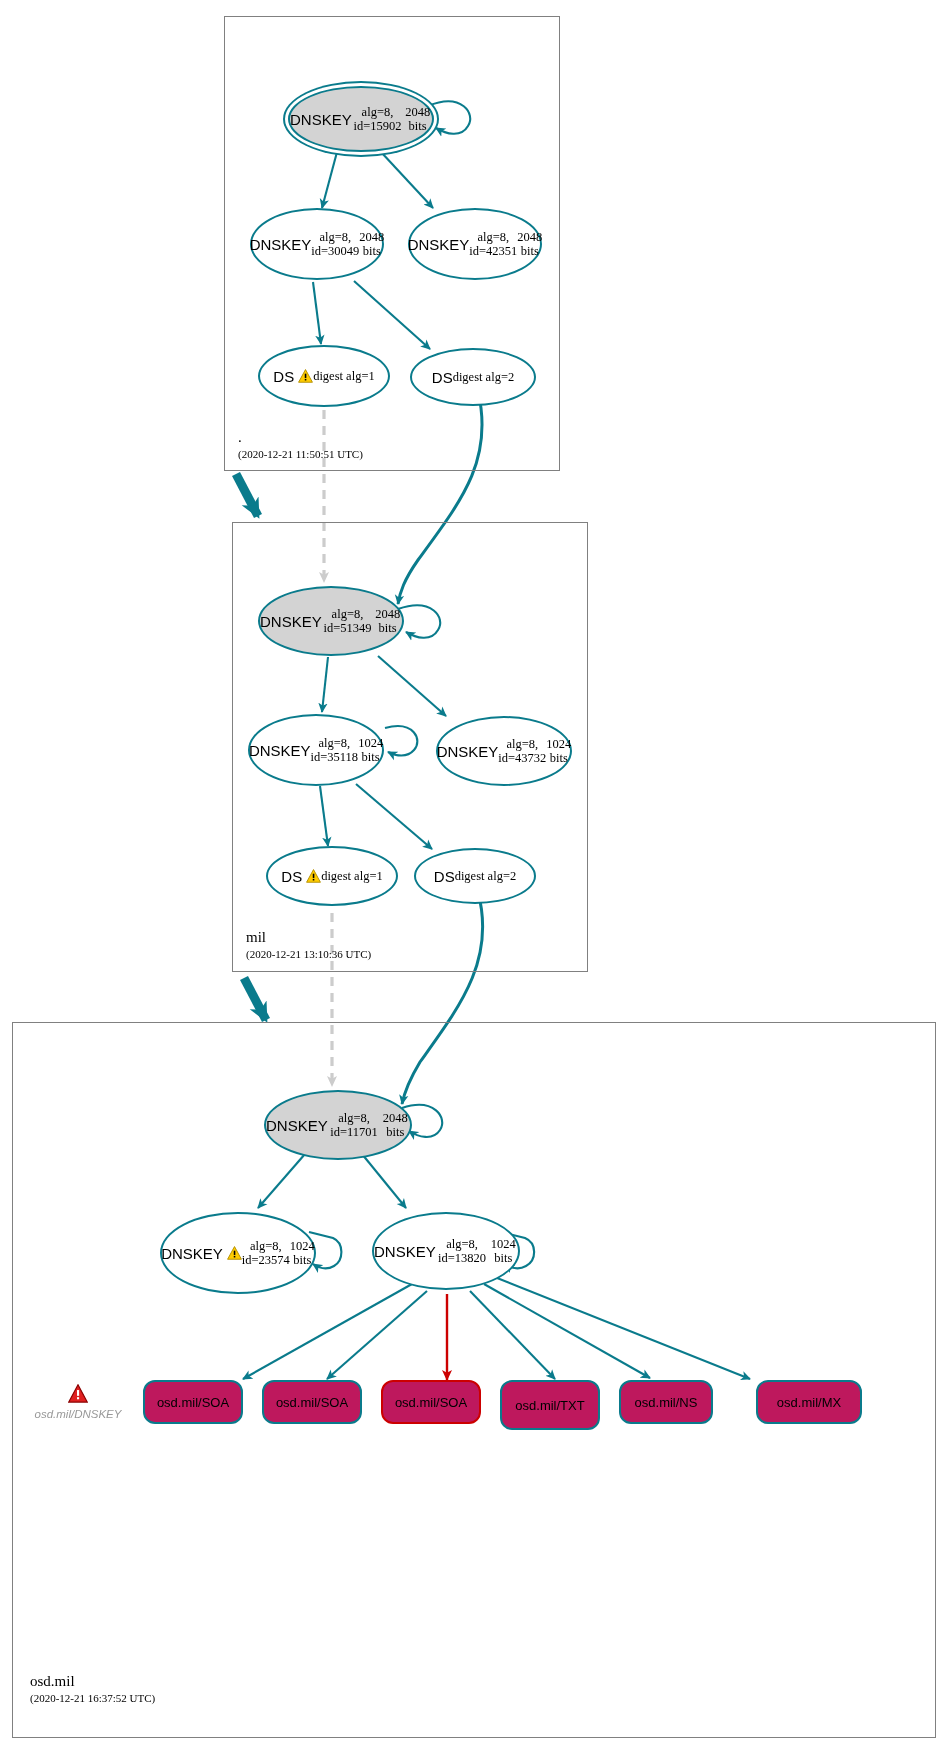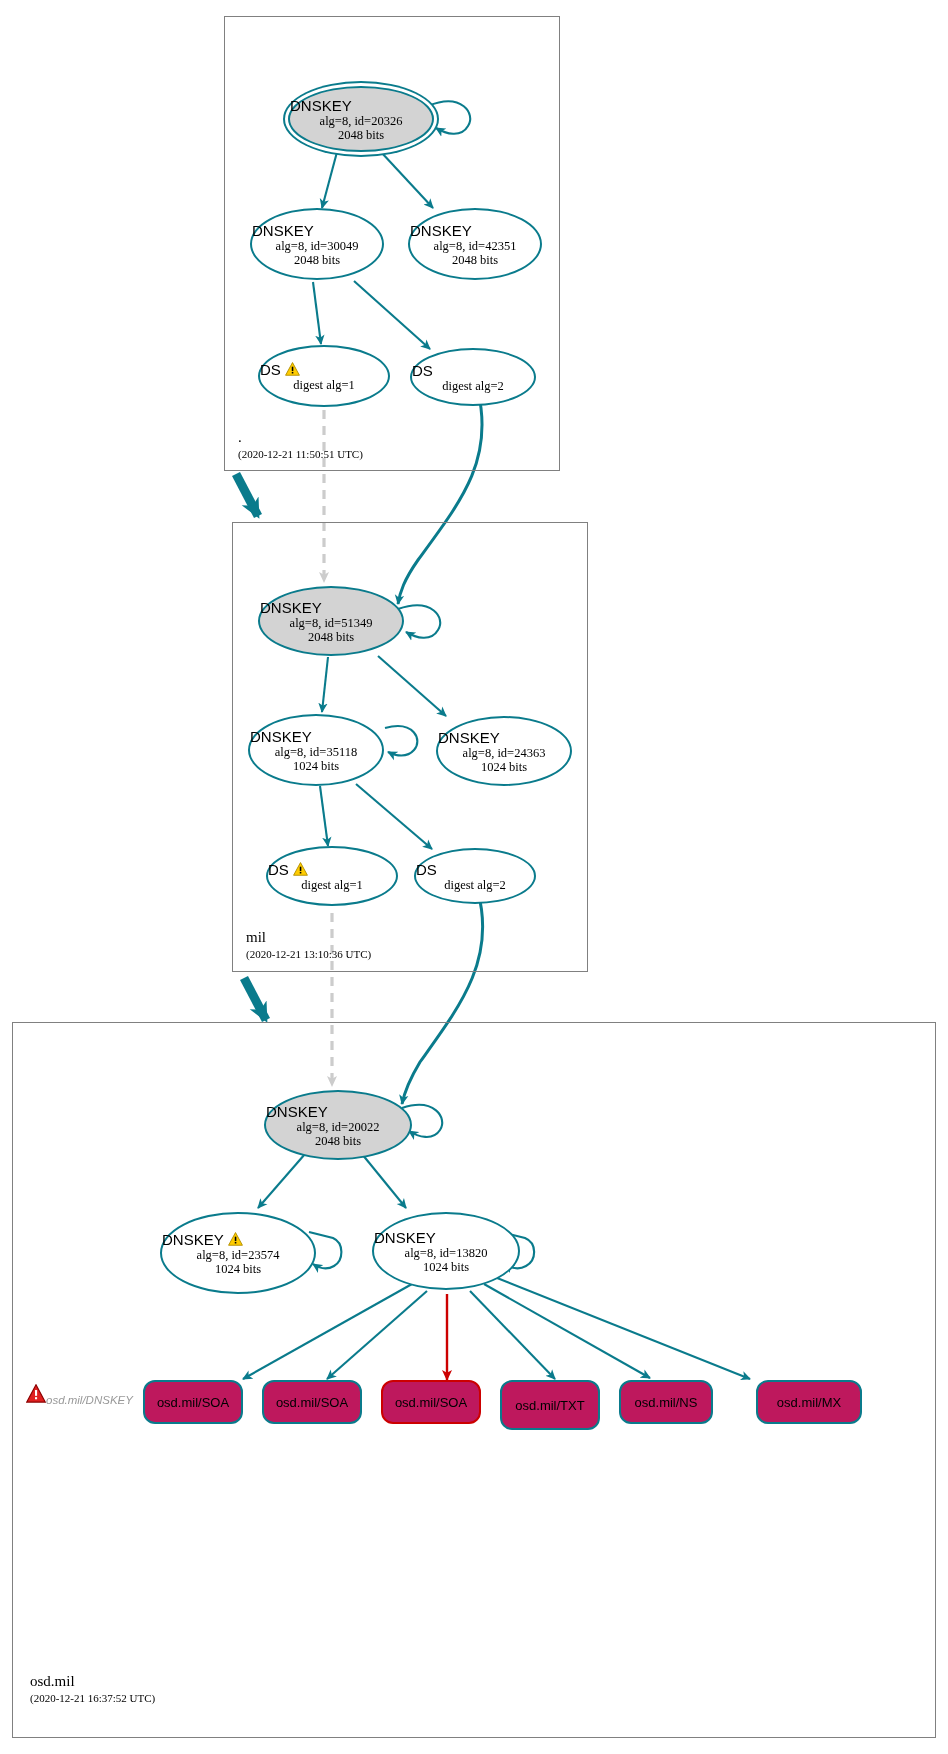--- a/index.html
+++ b/index.html
@@ -6,36 +6,36 @@
   body{width:948px;height:1754px;position:relative;
        font-family:"Liberation Serif",serif;color:#000;}
   #stage{position:absolute;left:0;top:0;width:948px;height:1754px;}
   svg#graph{position:absolute;left:0;top:0;width:948px;height:1754px;}
 
   .zone-box{position:absolute;border:1px solid #808080;background:transparent;box-sizing:border-box;}
   .zone-label{position:absolute;font-family:"Liberation Serif",serif;color:#000;white-space:nowrap;}
   .zone-name{font-size:15px;line-height:18px;}
   .zone-time{font-size:11px;line-height:17px;}
 
-  .node{position:absolute;display:flex;flex-direction:column;
+  .node{position:absolute;display:flex;flex-direction:row;align-items:center;
         justify-content:center;text-align:center;box-sizing:border-box;}
   .ellipse{border:2px solid #0a7b8c;border-radius:50%;background:#fff;}
   .ellipse.shaded{background:#d3d3d3;}
   .ellipse.anchor{box-shadow:0 0 0 3px #fff, 0 0 0 5px #0a7b8c;}
   .n-title{font-family:"Liberation Sans",sans-serif;font-size:15px;line-height:17px;
            display:flex;align-items:center;gap:4px;}
   .n-sub{font-family:"Liberation Serif",serif;font-size:12.5px;line-height:14px;}
 
   .rrset{position:absolute;border:2px solid #0a7b8c;border-radius:12px;background:#be185d;
          display:flex;align-items:center;justify-content:center;
          font-family:"Liberation Sans",sans-serif;font-size:13px;box-sizing:border-box;}
   .rrset.err{border-color:#cc0000;color:#000;}
 
   .warn{display:inline-block;width:15px;height:14px;position:relative;vertical-align:middle;}
-  .errmark{position:absolute;display:flex;align-items:flex-end;}
+  .errmark{position:absolute;display:flex;flex-direction:column;align-items:center;}
   .errmark .lbl{font-family:"Liberation Sans",sans-serif;font-size:11.5px;
                 font-style:italic;color:#999;line-height:13px;margin-top:1px;}
 </style>
 </head>
 <body>
 
 <div id="stage">
 
   <svg id="graph" viewBox="0 0 948 1754">
     <defs>
@@ -130,21 +130,21 @@
   <div class="zone-box" style="left:12px;top:1022px;width:924px;height:716px;"></div>
   <div class="zone-label" style="left:30px;top:1672px;">
     <div class="zone-name">osd.mil</div>
     <div class="zone-time">(2020-12-21 16:37:52 UTC)</div>
   </div>
 
   <div class="node ellipse shaded anchor" style="left:288px;top:86px;width:146px;height:66px;">
     <div class="n-title">
       <span>DNSKEY</span>
     </div>
-    <div class="n-sub">alg=8, id=20326</div>
+    <div class="n-sub">alg=8, id=15902</div>
     <div class="n-sub">2048 bits</div>
   </div>
 
   <div class="node ellipse" style="left:250px;top:208px;width:134px;height:72px;">
     <div class="n-title">
       <span>DNSKEY</span>
     </div>
     <div class="n-sub">alg=8, id=30049</div>
     <div class="n-sub">2048 bits</div>
   </div>
@@ -191,21 +191,21 @@
       <span>DNSKEY</span>
     </div>
     <div class="n-sub">alg=8, id=35118</div>
     <div class="n-sub">1024 bits</div>
   </div>
 
   <div class="node ellipse" style="left:436px;top:716px;width:136px;height:70px;">
     <div class="n-title">
       <span>DNSKEY</span>
     </div>
-    <div class="n-sub">alg=8, id=24363</div>
+    <div class="n-sub">alg=8, id=43732</div>
     <div class="n-sub">1024 bits</div>
   </div>
 
   <div class="node ellipse" style="left:266px;top:846px;width:132px;height:60px;">
     <div class="n-title">
       <span>DS</span>
       <span class="warn">
         <svg viewBox="0 0 16 15" width="15" height="14">
           <path d="M8 0.6 L15.4 14.2 L0.6 14.2 Z" fill="#ffcc00" stroke="#b38f00" stroke-width="1"></path>
           <rect x="7.2" y="5" width="1.7" height="4.6" fill="#000"></rect>
@@ -220,21 +220,21 @@
     <div class="n-title">
       <span>DS</span>
     </div>
     <div class="n-sub">digest alg=2</div>
   </div>
 
   <div class="node ellipse shaded" style="left:264px;top:1090px;width:148px;height:70px;">
     <div class="n-title">
       <span>DNSKEY</span>
     </div>
-    <div class="n-sub">alg=8, id=20022</div>
+    <div class="n-sub">alg=8, id=11701</div>
     <div class="n-sub">2048 bits</div>
   </div>
 
   <div class="node ellipse" style="left:160px;top:1212px;width:156px;height:82px;">
     <div class="n-title">
       <span>DNSKEY</span>
       <span class="warn">
         <svg viewBox="0 0 16 15" width="15" height="14">
           <path d="M8 0.6 L15.4 14.2 L0.6 14.2 Z" fill="#ffcc00" stroke="#b38f00" stroke-width="1"></path>
           <rect x="7.2" y="5" width="1.7" height="4.6" fill="#000"></rect>

